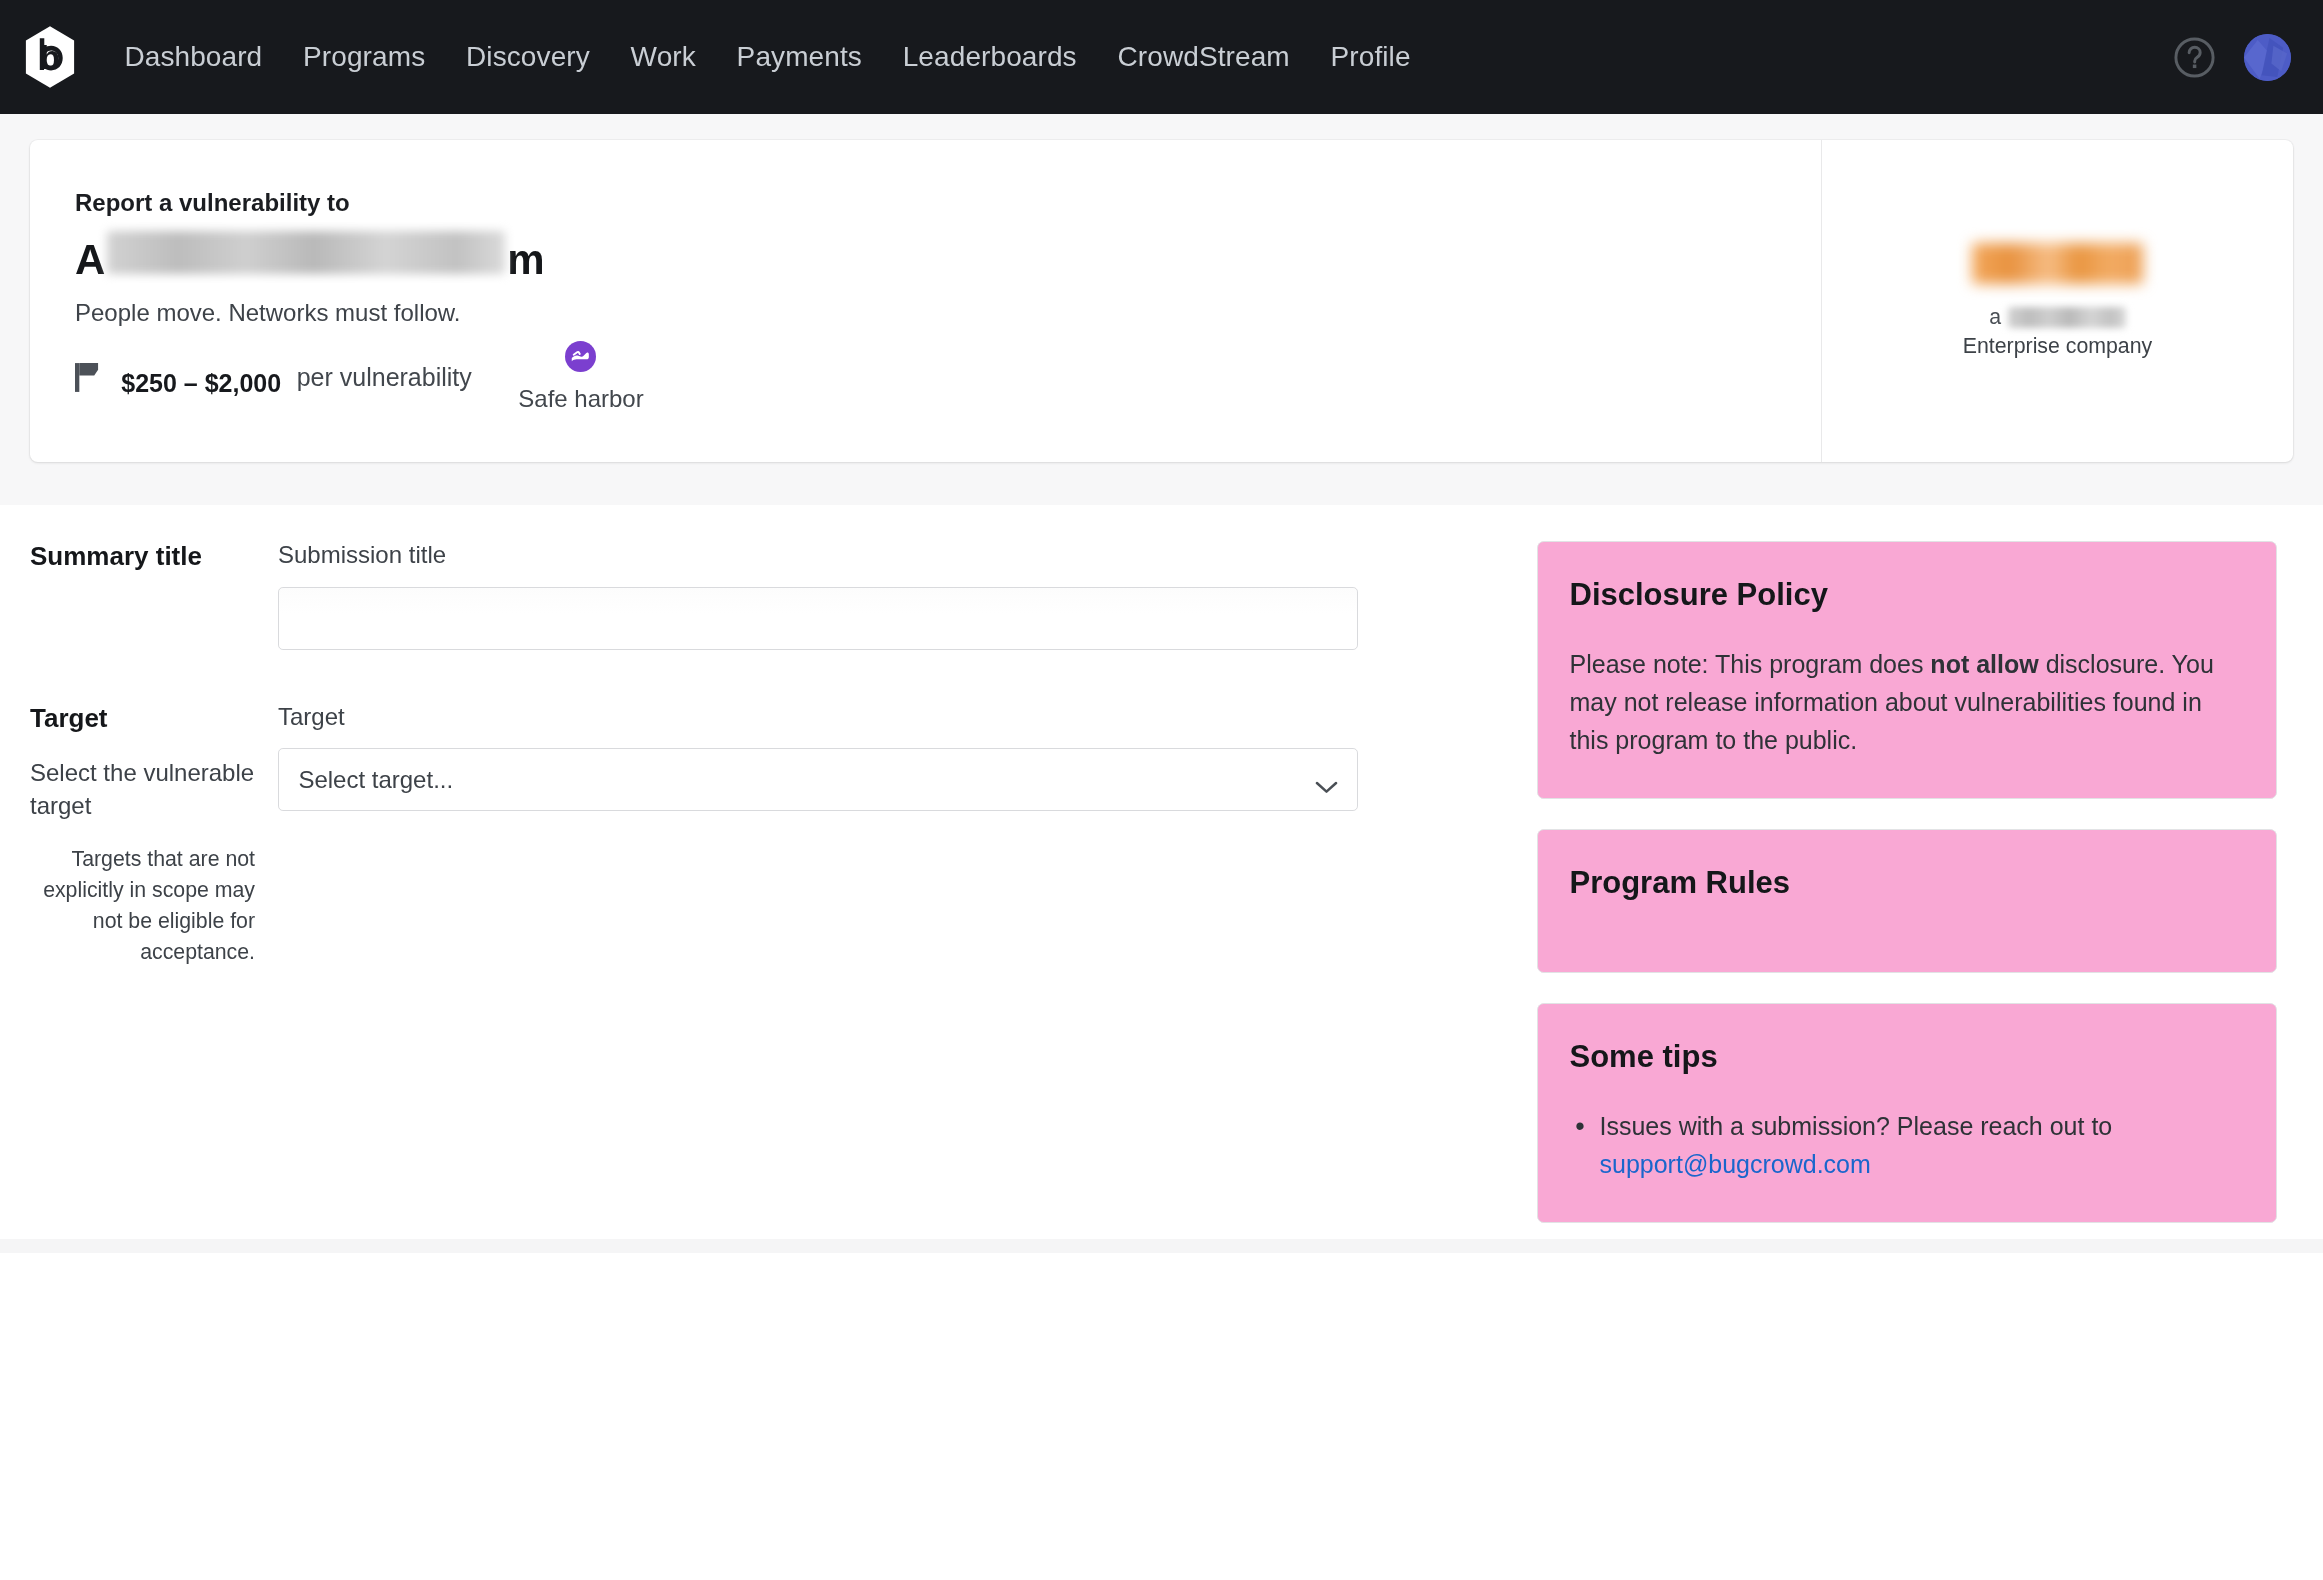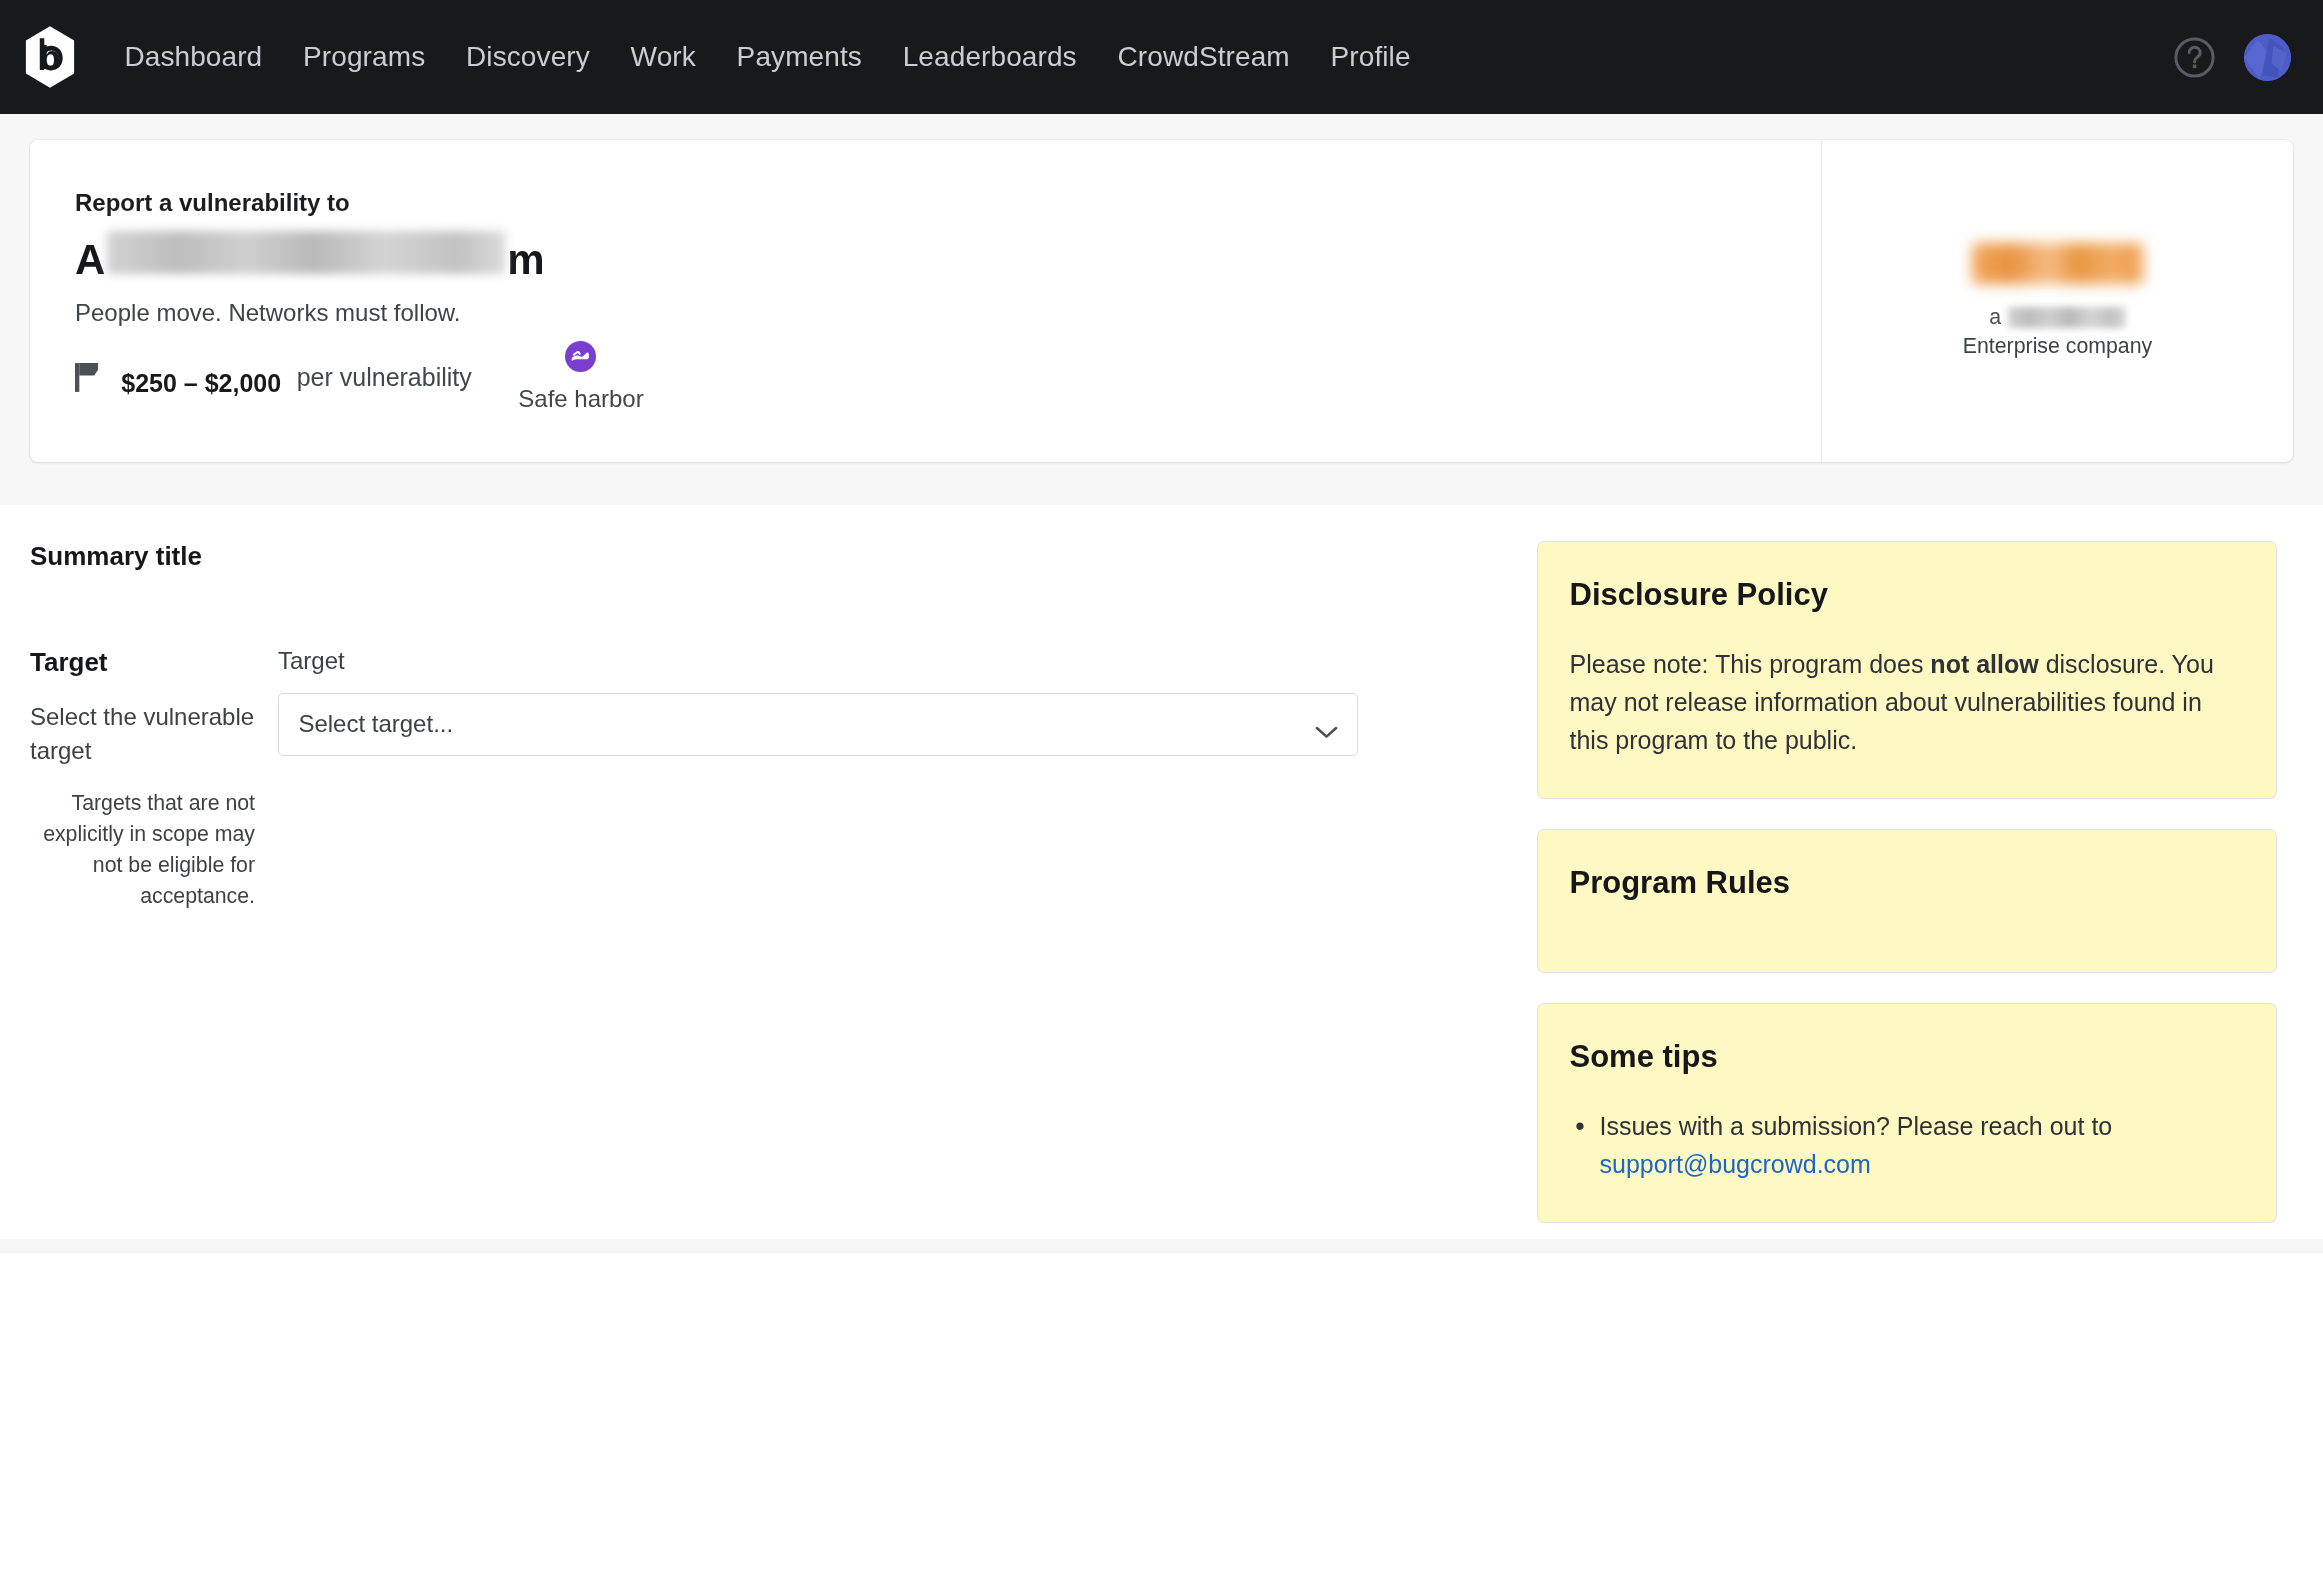--- a/index.html
+++ b/index.html
@@ -219,21 +219,21 @@
   
   .side-col {
     width: 740px;
     flex: 0 0 auto;
     margin-left: 17.5px;
     padding-top: 36px;
   }
   .side-card {
     border: 1px solid #e2e3e5;
     border-radius: 6.8px;
-    background: #fef9c3;
+    background: #f9a8d4;
     padding: 35px 32px 39px 32px;
     margin-bottom: 30px;
   }
   .side-card h3 {
     font-size: 31px;
     font-weight: bold;
     color: #15171a;
     margin-bottom: 32px;
   }
   .side-card p {
@@ -362,20 +362,24 @@
 </div>
 
 <div class="body-wrap">
 
   <div class="form-col">
 
     <div class="form-row">
       <div class="desc-col">
         <div class="sec-title">Summary title</div>
       </div>
+      <div class="field-col">
+        <div class="field-label">Submission title</div>
+        <input class="text-input" type="text" placeholder="" style="">
+      </div>
     </div>
 
     <div class="form-row" style="padding-top:53px;">
       <div class="desc-col">
         <div class="sec-title">Target</div>
         <div class="sec-desc">Select the vulnerable target</div>
         <div class="sec-note">Targets that are not explicitly in scope may not be eligible for acceptance.</div>
       </div>
       <div class="field-col">
         <div class="field-label">Target</div>

